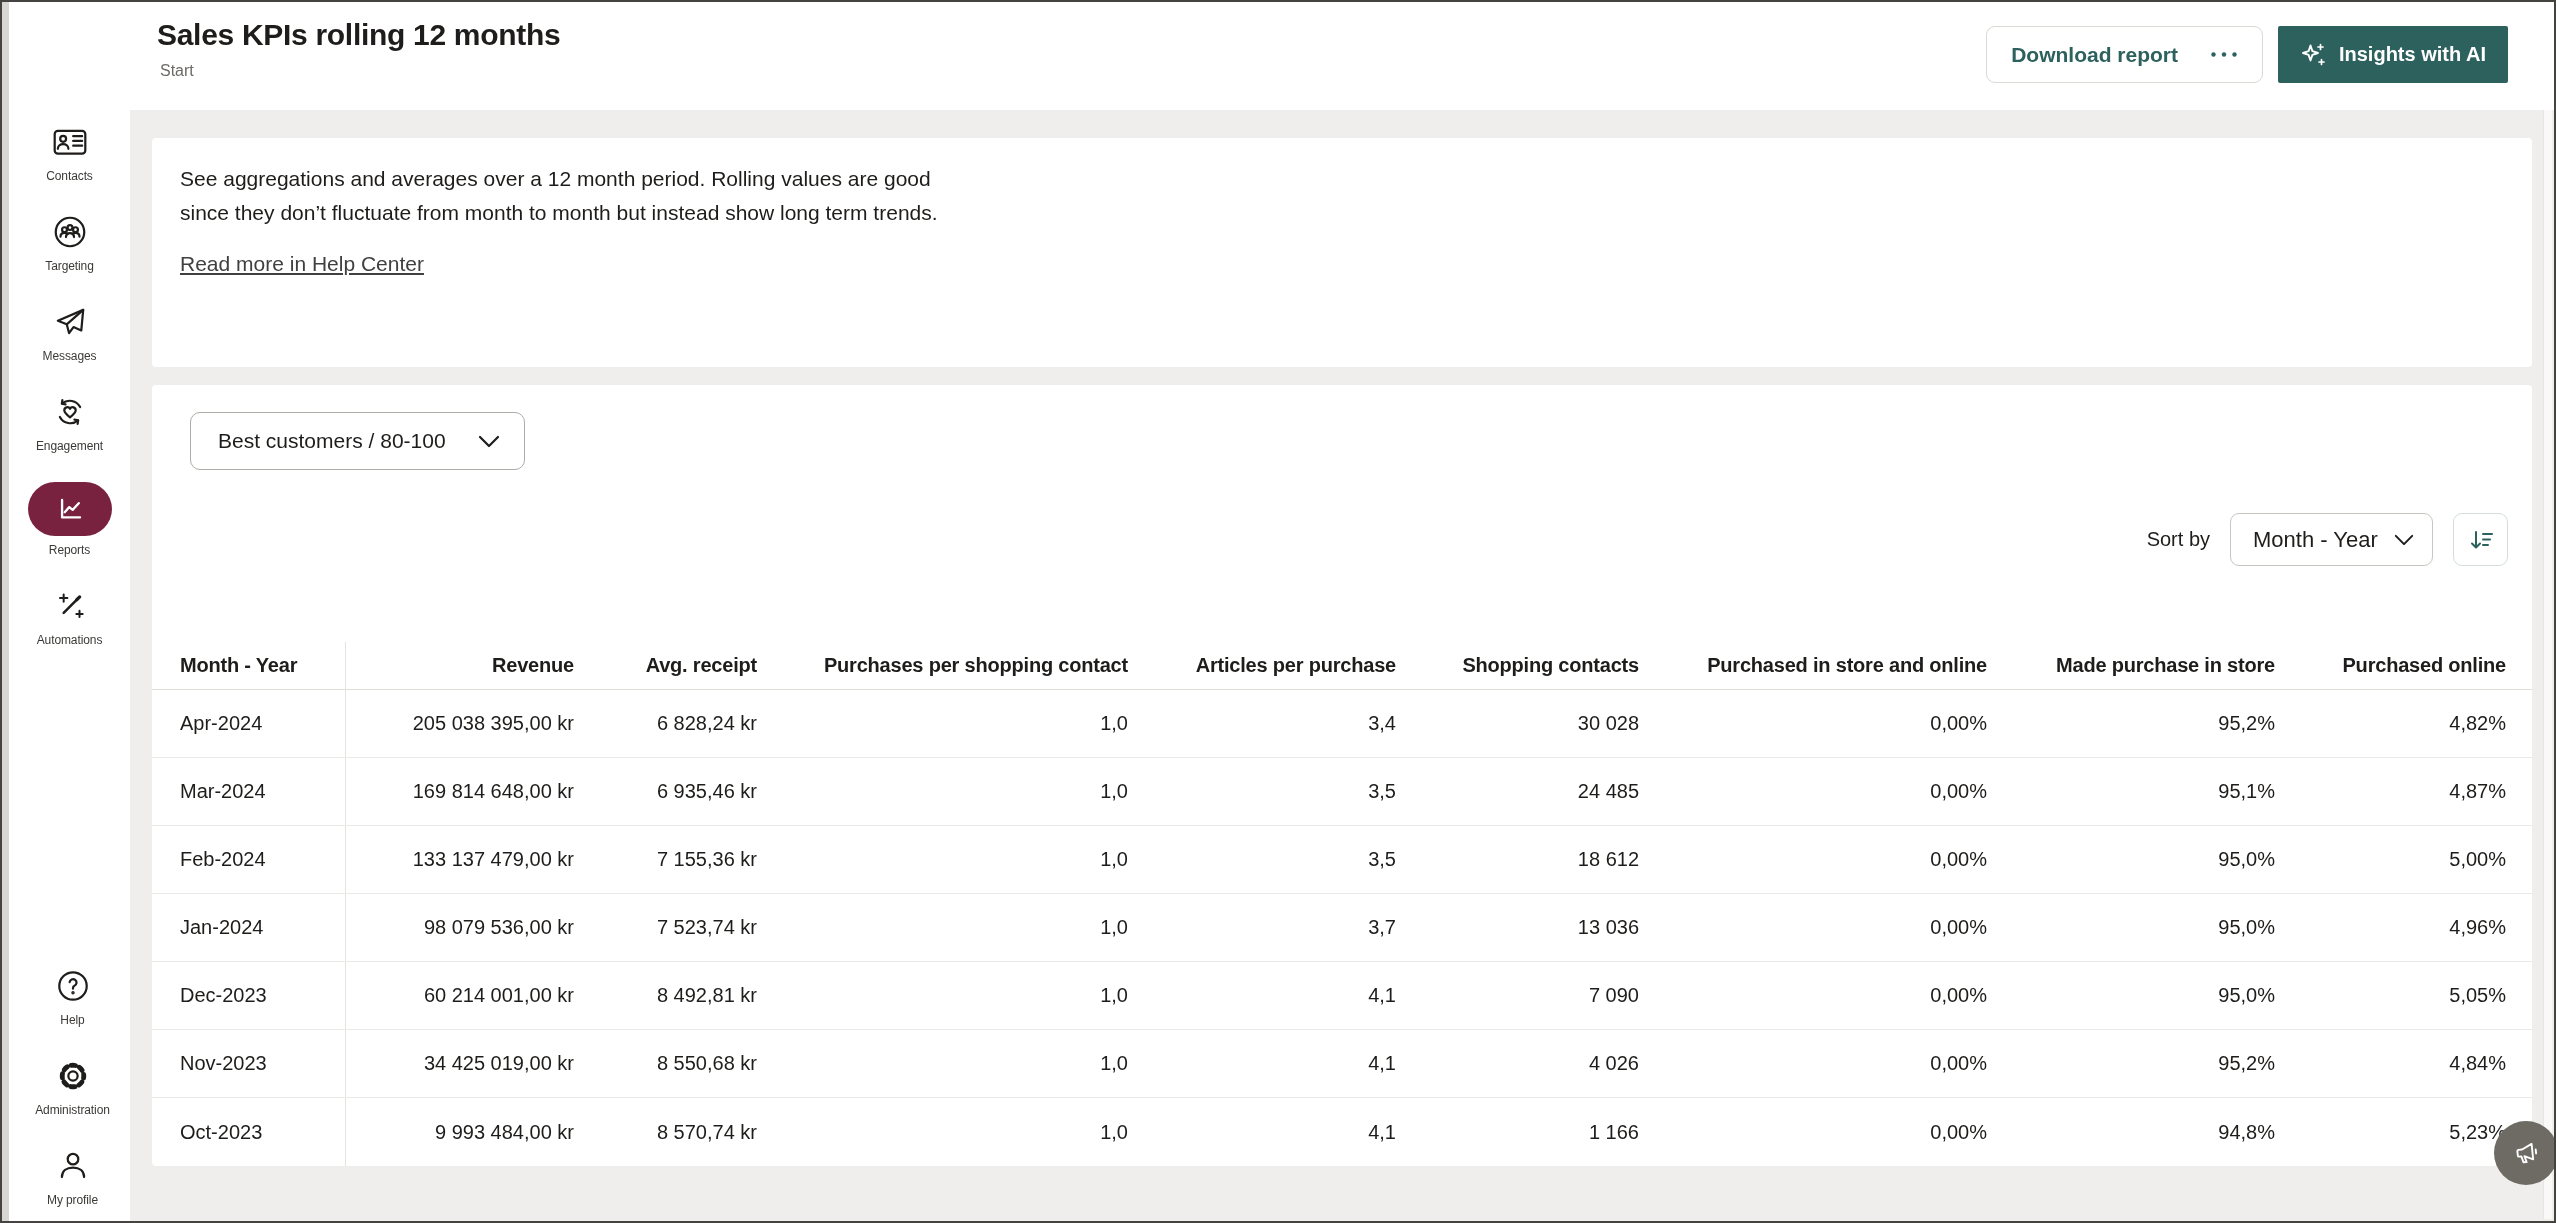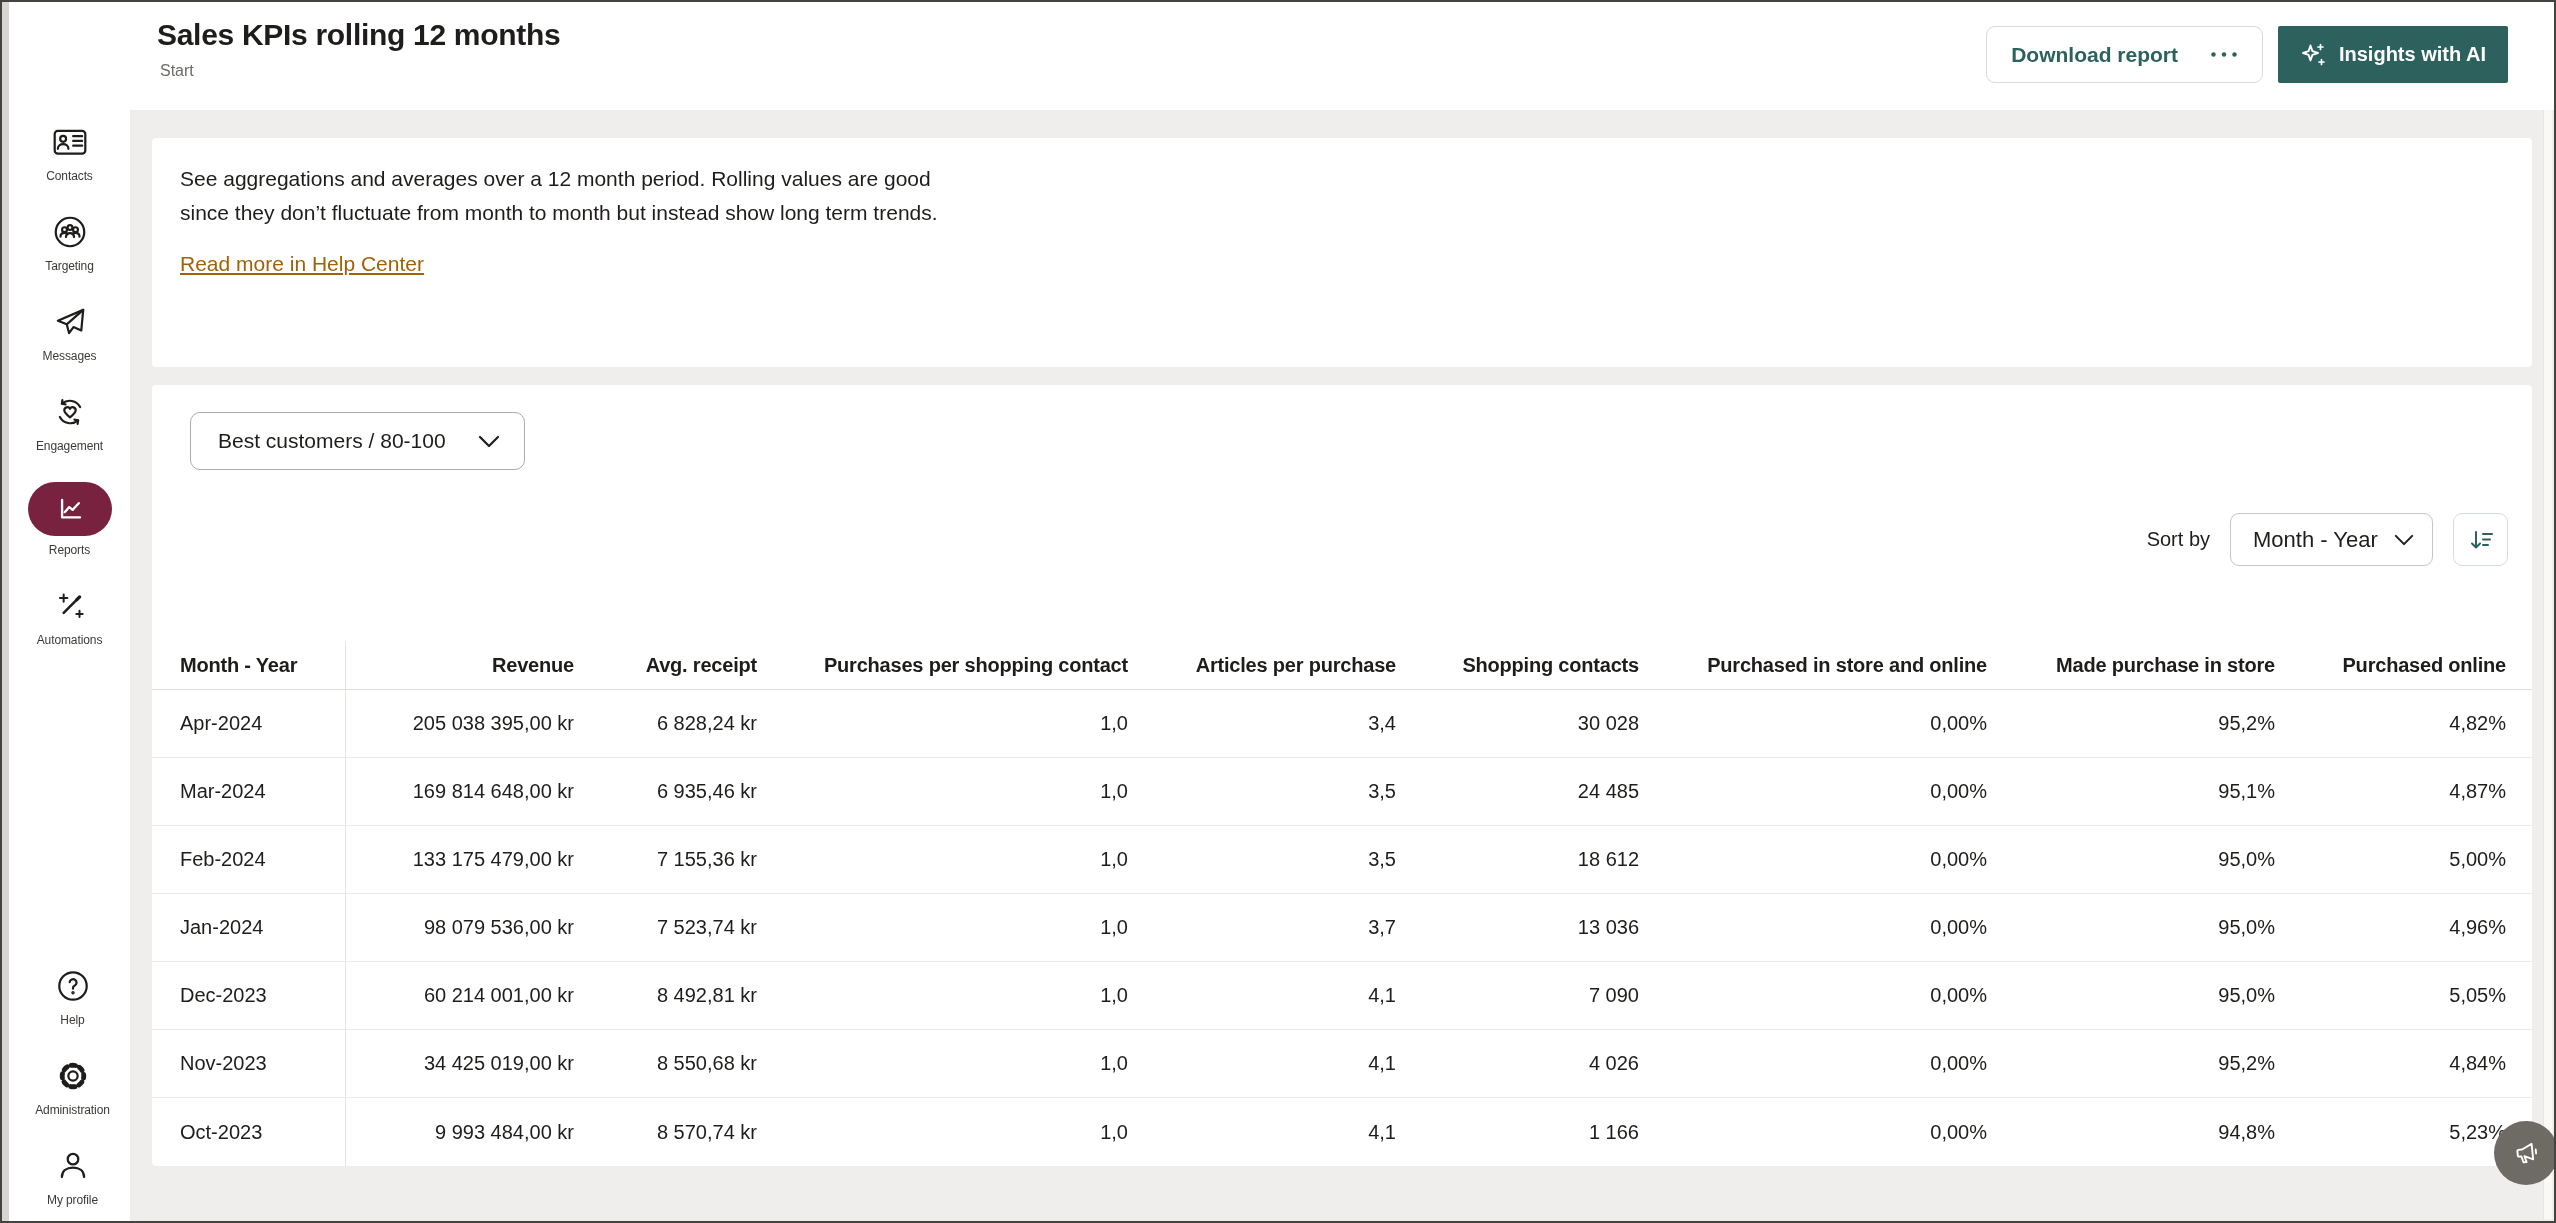--- a/index.html
+++ b/index.html
@@ -35,21 +35,21 @@
   .nav-item { width:115px; display:flex; flex-direction:column; align-items:center; gap:7px; cursor:pointer; }
   .nav-item .ibox { width:44px; height:40px; display:flex; align-items:center; justify-content:center; }
   .nav-item.active .ibox { width:84px; height:54px; background:#78223F; border-radius:28px; }
   .nav-item .nlabel { font-size:12px; color:#3B3A37; letter-spacing:-0.1px; }
   .icon-stroke { stroke:#1E1D1B; fill:none; stroke-width:2.1; stroke-linecap:round; stroke-linejoin:round; }
   .icon-white { stroke:#fff; fill:none; stroke-width:2.2; stroke-linecap:round; stroke-linejoin:round; }
 
   
   .desc-card { position:absolute; left:150px; top:136px; width:2380px; height:229px; background:#fff; border-radius:4px; padding:24px 28px; }
   .desc-text { width:790px; font-size:21px; line-height:34px; color:#1E1D1B; }
-  .help-link { display:inline-block; margin-top:22px; font-size:21px; color:#a16207; text-decoration:underline; cursor:pointer; }
+  .help-link { display:inline-block; margin-top:22px; font-size:21px; color:#404040; text-decoration:underline; cursor:pointer; }
 
   .table-card { position:absolute; left:150px; top:383px; width:2380px; height:781px; background:#fff; border-radius:4px; }
   .segment-select { position:absolute; left:38px; top:27px; width:335px; height:58px; border:1px solid #AEACA7; border-radius:10px; background:#fff;
     display:flex; align-items:center; justify-content:space-between; padding:0 24px 0 27px; font-size:21px; cursor:pointer; }
   .sort-row { position:absolute; right:24px; top:128px; display:flex; align-items:center; gap:20px; }
   .sort-label { font-size:20px; color:#1E1D1B; }
   .sort-select { width:203px; height:53px; border:1px solid #C8C6C1; border-radius:9px; background:#fff;
     display:flex; align-items:center; justify-content:space-between; padding:0 18px 0 22px; font-size:22px; cursor:pointer; }
   .sort-dir-btn { width:55px; height:53px; border:1px solid #D5DDDA; border-radius:9px; background:#fff; display:flex; align-items:center; justify-content:center; cursor:pointer; }
 
@@ -274,21 +274,21 @@
           <div class="tcell c2">6 935,46 kr</div>
           <div class="tcell c3">1,0</div>
           <div class="tcell c4">3,5</div>
           <div class="tcell c5">24 485</div>
           <div class="tcell c6">0,00%</div>
           <div class="tcell c7">95,1%</div>
           <div class="tcell c8">4,87%</div>
         </div>
         <div class="trow body-row">
           <div class="tcell c0">Feb-2024</div>
-          <div class="tcell c1">133 175 479,00 kr</div>
+          <div class="tcell c1">133 137 479,00 kr</div>
           <div class="tcell c2">7 155,36 kr</div>
           <div class="tcell c3">1,0</div>
           <div class="tcell c4">3,5</div>
           <div class="tcell c5">18 612</div>
           <div class="tcell c6">0,00%</div>
           <div class="tcell c7">95,0%</div>
           <div class="tcell c8">5,00%</div>
         </div>
         <div class="trow body-row">
           <div class="tcell c0">Jan-2024</div>

